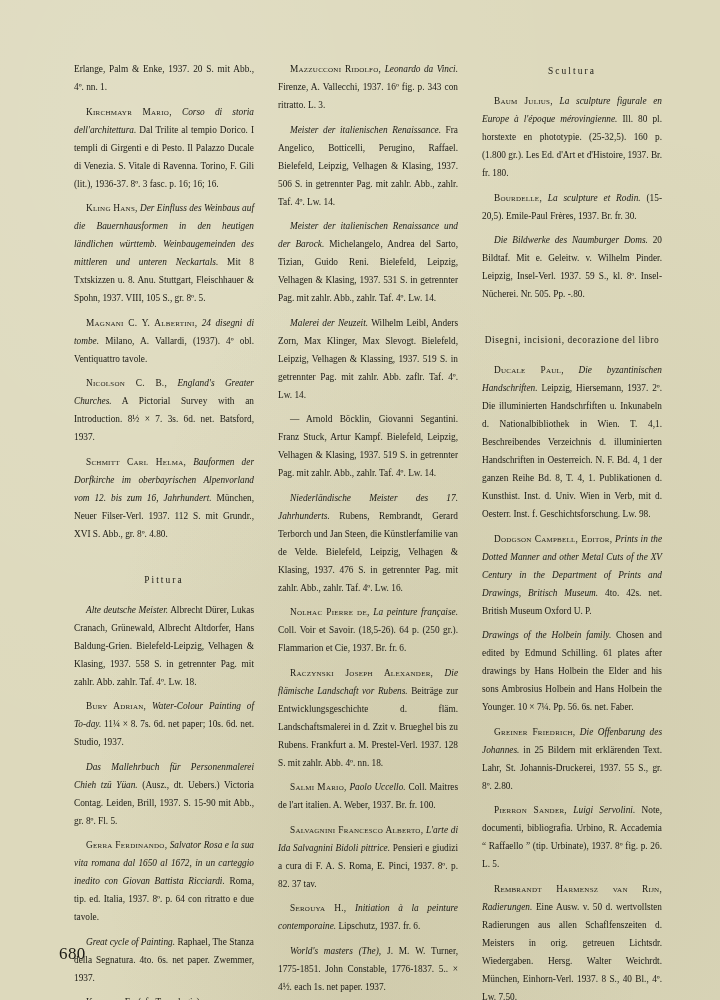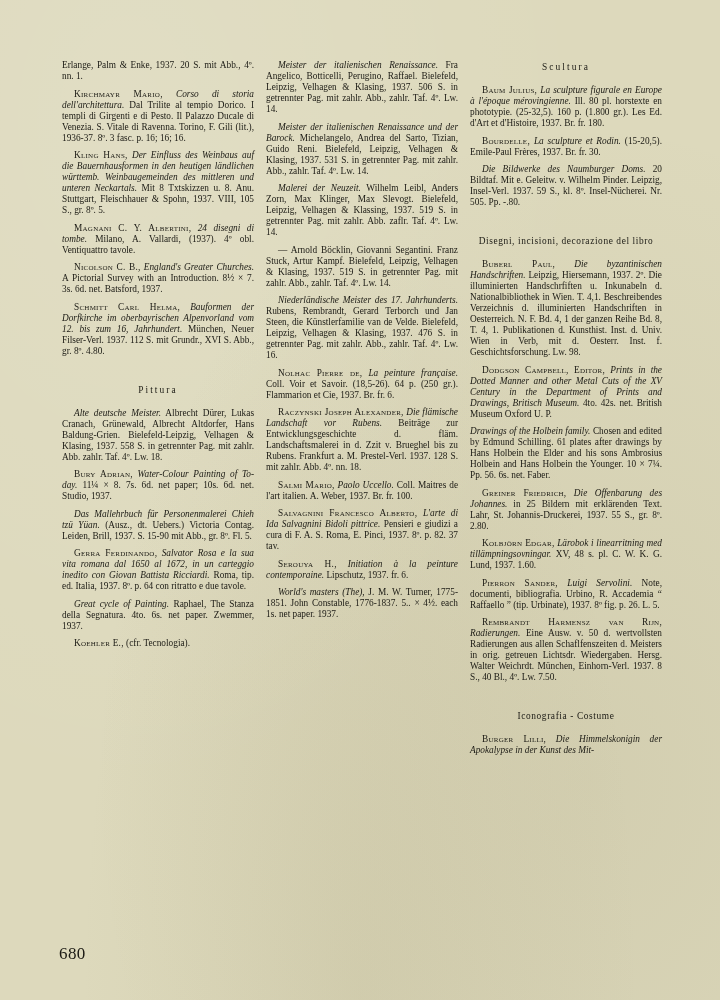--- a/index.html
+++ b/index.html
@@ -34,23 +34,24 @@
     left: 62px;
     top: 60px;
     width: 600px;
     height: 860px;
     display: flex;
     gap: 12px;
   }
   .col {
     width: 196px;
     font-size: 9.3px;
-    line-height: 11px;
+    line-height: 18px;
     text-align: justify;
     text-justify: inter-word;
+    margin-left: 12px;
   }
   .col-mid { width: 196px; }
   .col-right { width: 196px; }
 
   .section-heading {
     text-align: center;
     font-size: 9.4px;
     letter-spacing: 2.1px;
     margin: 0 0 12px 0;
     padding-top: 2px;
@@ -155,20 +156,25 @@
         <span>Raphael, The Stanza della Segnatura. 4to. 6s. net paper. Zwemmer, 1937.</span>
       </p>
 
       <p class="entry">
         <span class="sc">Koehler E.,</span>
         <span>(cfr. Tecnologia).</span>
       </p>
     </div>
 
     <div class="col col-mid">
+      <p class="entry">
+        <span class="sc">Mazzucconi Ridolfo,</span>
+        <span class="it">Leonardo da Vinci.</span>
+        <span>Firenze, A. Vallecchi, 1937. 16º fig. p. 343 con ritratto. L. 3.</span>
+      </p>
 
       <p class="entry">
         <span class="it">Meister der italienischen Renaissance.</span>
         <span>Fra Angelico, Botticelli, Perugino, Raffael. Bielefeld, Leipzig, Velhagen &amp; Klasing, 1937. 506 S. in getrennter Pag. mit zahlr. Abb., zahlr. Taf. 4º. Lw. 14.</span>
       </p>
 
       <p class="entry">
         <span class="it">Meister der italienischen Renaissance und der Barock.</span>
         <span>Michelangelo, Andrea del Sarto, Tizian, Guido Reni. Bielefeld, Leipzig, Velhagen &amp; Klasing, 1937. 531 S. in getrennter Pag. mit zahlr. Abb., zahlr. Taf. 4º. Lw. 14.</span>
       </p>
@@ -240,21 +246,21 @@
       </p>
 
       <p class="entry">
         <span class="it">Die Bildwerke des Naumburger Doms.</span>
         <span>20 Bildtaf. Mit e. Geleitw. v. Wilhelm Pinder. Leipzig, Insel-Verl. 1937. 59 S., kl. 8º. Insel-Nücherei. Nr. 505. Pp. -.80.</span>
       </p>
 
       <h2 class="section-heading tight spaced-top">Disegni, incisioni, decorazione del libro</h2>
 
       <p class="entry">
-        <span class="sc">Buberl Paul,</span>
+        <span class="sc">Ducale Paul,</span>
         <span class="it">Die byzantinischen Handschriften.</span>
         <span>Leipzig, Hiersemann, 1937. 2º. Die illuminierten Handschrfiften u. Inkunabeln d. Nationalbibliothek in Wien. T. 4,1. Beschreibendes Verzeichnis d. illuminierten Handschriften in Oesterreich. N. F. Bd. 4, 1 der ganzen Reihe Bd. 8, T. 4, 1. Publikationen d. Kunsthist. Inst. d. Univ. Wien in Verb, mit d. Oesterr. Inst. f. Geschichtsforschung. Lw. 98.</span>
       </p>
 
       <p class="entry">
         <span class="sc">Dodgson Campbell, Editor,</span>
         <span class="it">Prints in the Dotted Manner and other Metal Cuts of the XV Century in the Department of Prints and Drawings, Britisch Museum.</span>
         <span>4to. 42s. net. British Museum Oxford U. P.</span>
       </p>
 
@@ -262,25 +268,20 @@
         <span class="it">Drawings of the Holbein family.</span>
         <span>Chosen and edited by Edmund Schilling. 61 plates after drawings by Hans Holbein the Elder and his sons Ambrosius Holbein and Hans Holbein the Younger. 10 × 7¼. Pp. 56. 6s. net. Faber.</span>
       </p>
 
       <p class="entry">
         <span class="sc">Greiner Friedrich,</span>
         <span class="it">Die Offenbarung des Johannes.</span>
         <span>in 25 Bildern mit erklärenden Text. Lahr, St. Johannis-Druckerei, 1937. 55 S., gr. 8º. 2.80.</span>
       </p>
 
-      <p class="entry">
-        <span class="sc">Kolbjörn Edgar,</span>
-        <span class="it">Lärobok i linearritning med tillämpningsovningar.</span>
-        <span>XV, 48 s. pl. C. W. K. G. Lund, 1937. 1.60.</span>
-      </p>
 
       <p class="entry">
         <span class="sc">Pierron Sander,</span>
         <span class="it">Luigi Servolini.</span>
         <span>Note, documenti, bibliografia. Urbino, R. Accademia “ Raffaello ” (tip. Urbinate), 1937. 8º fig. p. 26. L. 5.</span>
       </p>
 
       <p class="entry">
         <span class="sc">Rembrandt Harmensz van Rijn,</span>
         <span class="it">Radierungen.</span>

